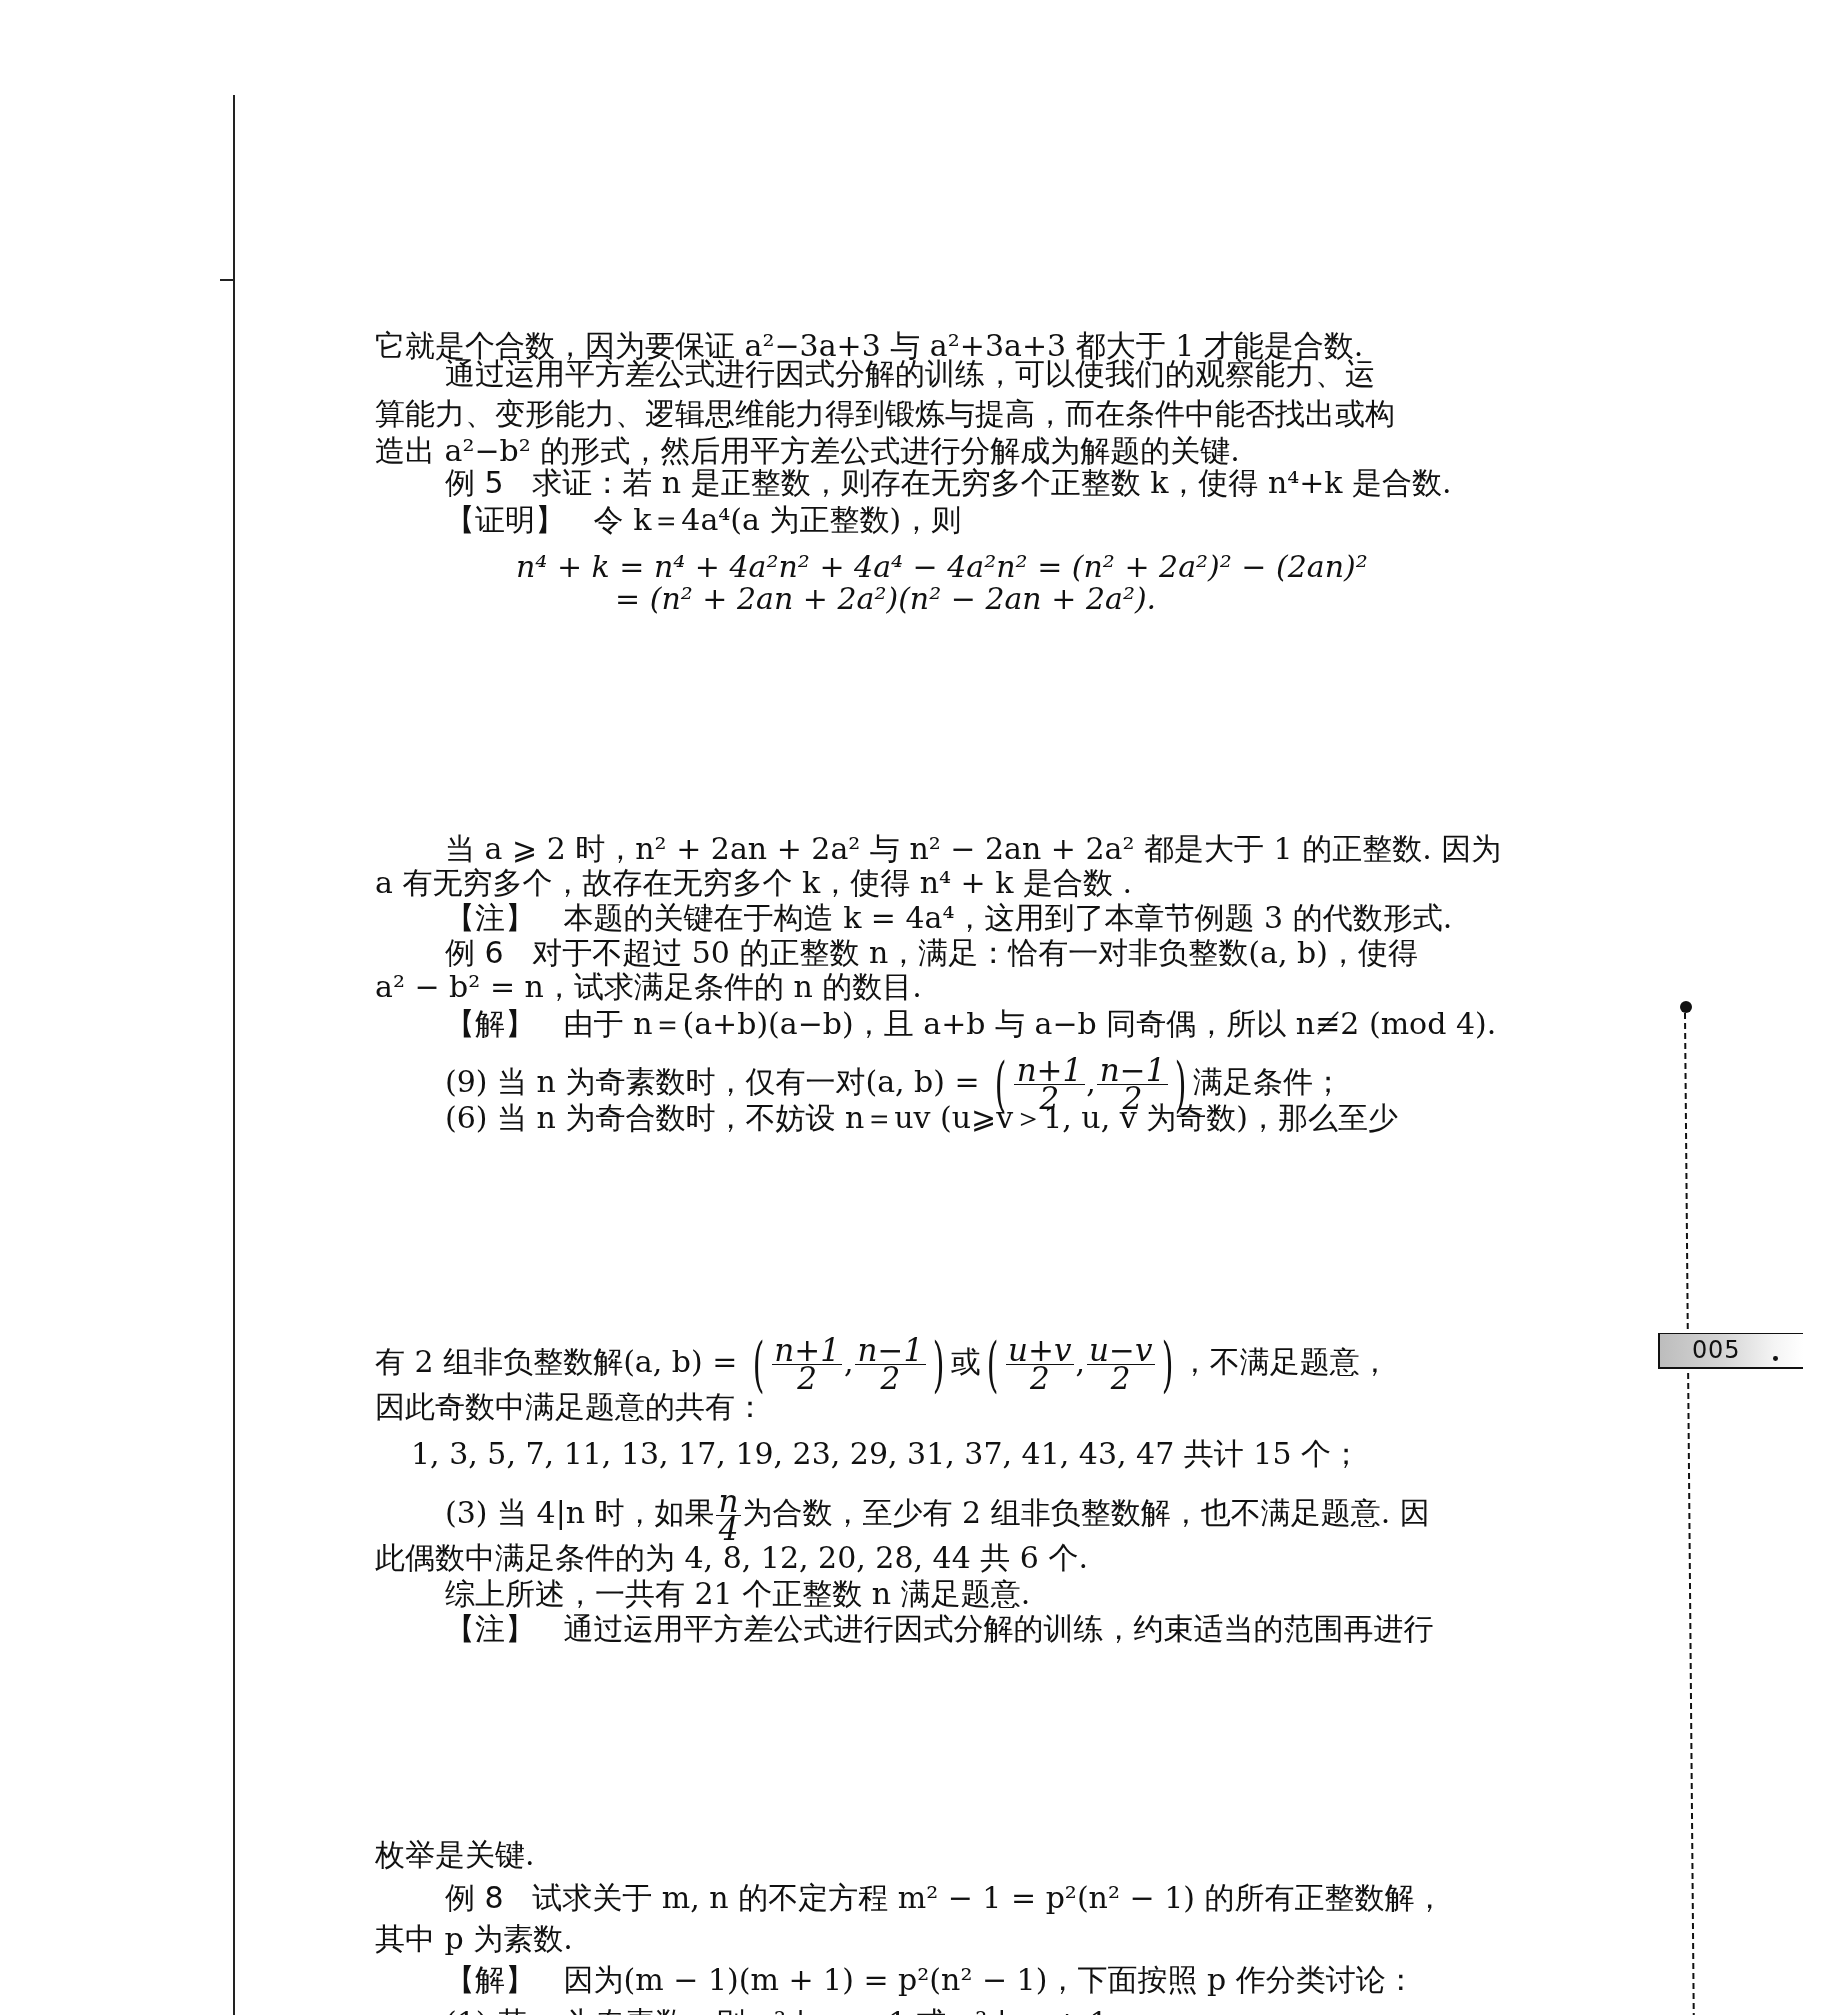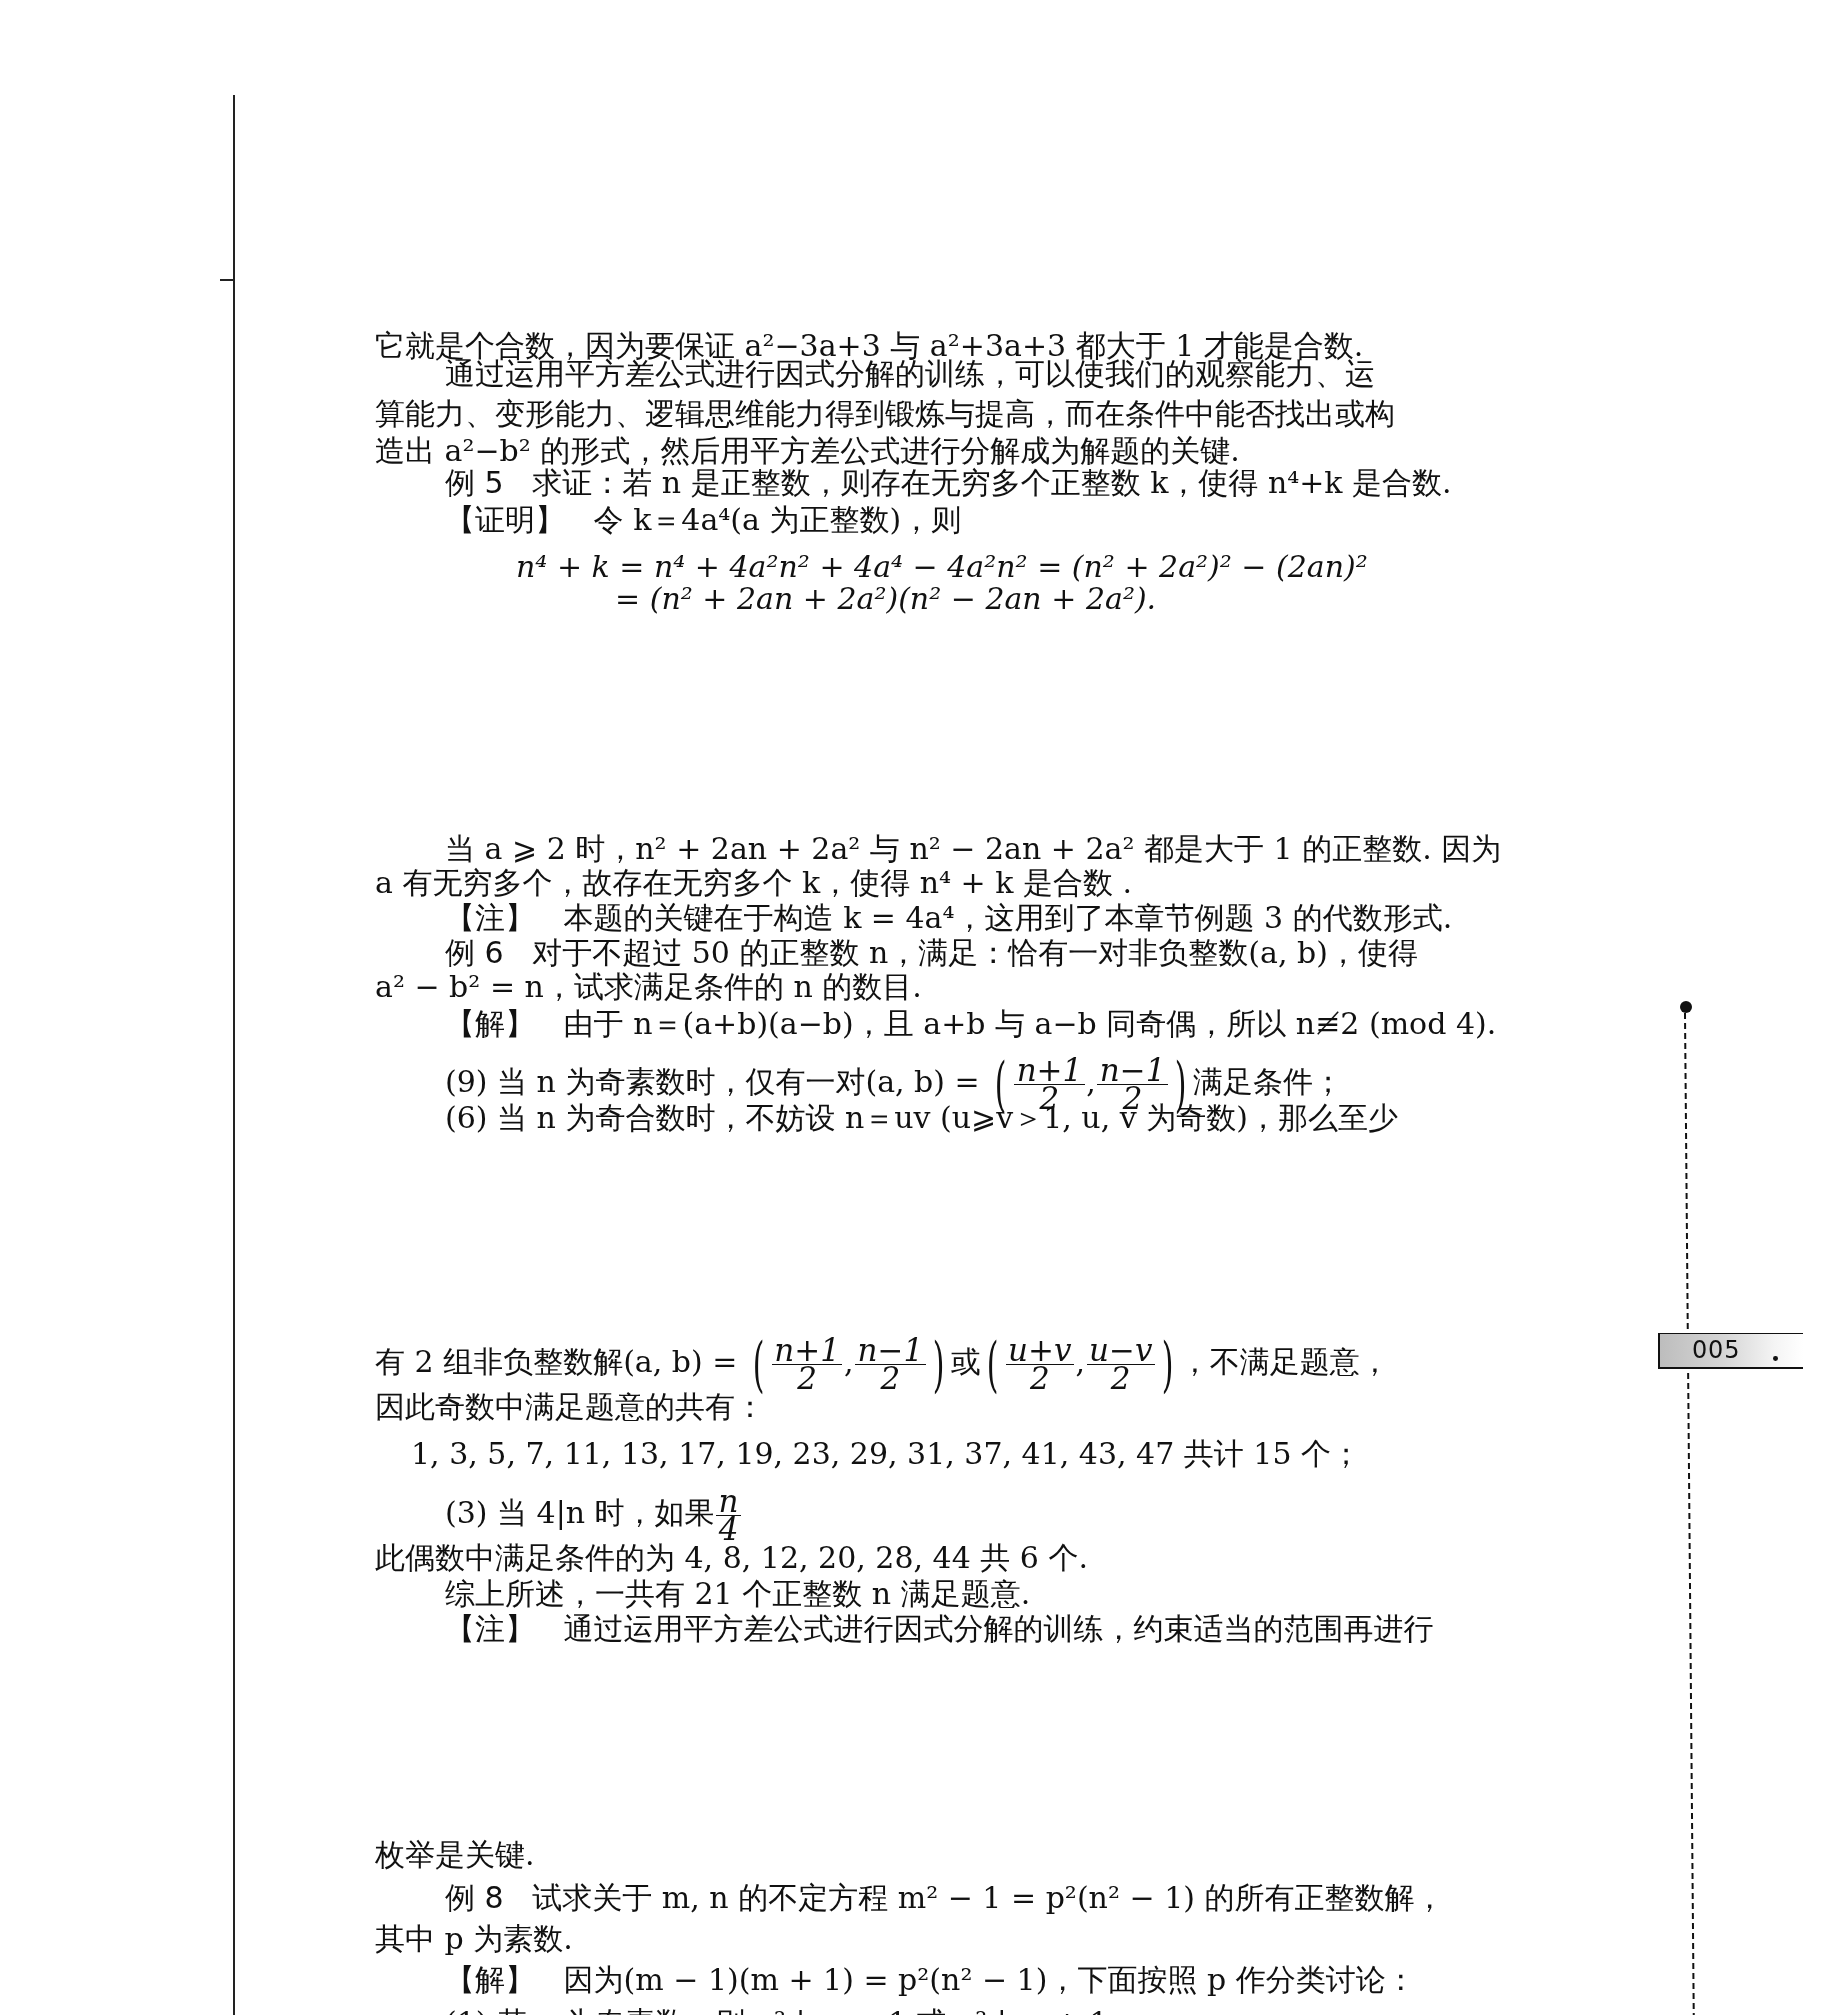--- a/index.html
+++ b/index.html
@@ -79,21 +79,21 @@
 
 <div class="line noind" style="top:1334px; height:56px; line-height:56px">
   <span>有 2 组非负整数解(a, b) =</span>
   <span class="big-paren">(</span><span class="frac math"><span class="num">n+1</span><span class="den">2</span></span>,<span class="frac math"><span class="num">n−1</span><span class="den">2</span></span><span class="big-paren">)</span><span>或</span><span class="big-paren">(</span><span class="frac math"><span class="num">u+v</span><span class="den">2</span></span>,<span class="frac math"><span class="num">u−v</span><span class="den">2</span></span><span class="big-paren">)</span><span>，不满足题意，</span>
 </div>
 
 <div class="line noind" style="top:1388px">因此奇数中满足题意的共有：</div>
 <div class="line" style="left:411px; top:1435px">1, 3, 5, 7, 11, 13, 17, 19, 23, 29, 31, 37, 41, 43, 47 共计 15 个；</div>
 
 <div class="line ind" style="top:1487px; height:52px; line-height:52px">
-  <span>(3) 当 4|n 时，如果</span><span class="frac math"><span class="num">n</span><span class="den">4</span></span>
+  <span>(3) 当 4|n 时，如果</span><span class="frac math"><span class="num">n</span><span class="den">4</span></span><span>为合数，至少有 2 组非负整数解，也不满足题意. 因</span>
 </div>
 <div class="line noind" style="top:1539px">此偶数中满足条件的为 4, 8, 12, 20, 28, 44 共 6 个.</div>
 <div class="line ind" style="top:1575px">综上所述，一共有 21 个正整数 n 满足题意.</div>
 
 <div class="line ind" style="top:1610px">
   <span class="bold">【注】</span>&nbsp;&nbsp;&nbsp;<span>通过运用平方差公式进行因式分解的训练，约束适当的范围再进行</span>
 </div>
 <div class="line noind" style="top:1836px">枚举是关键.</div>
 
 <div class="line ind" style="top:1879px">

